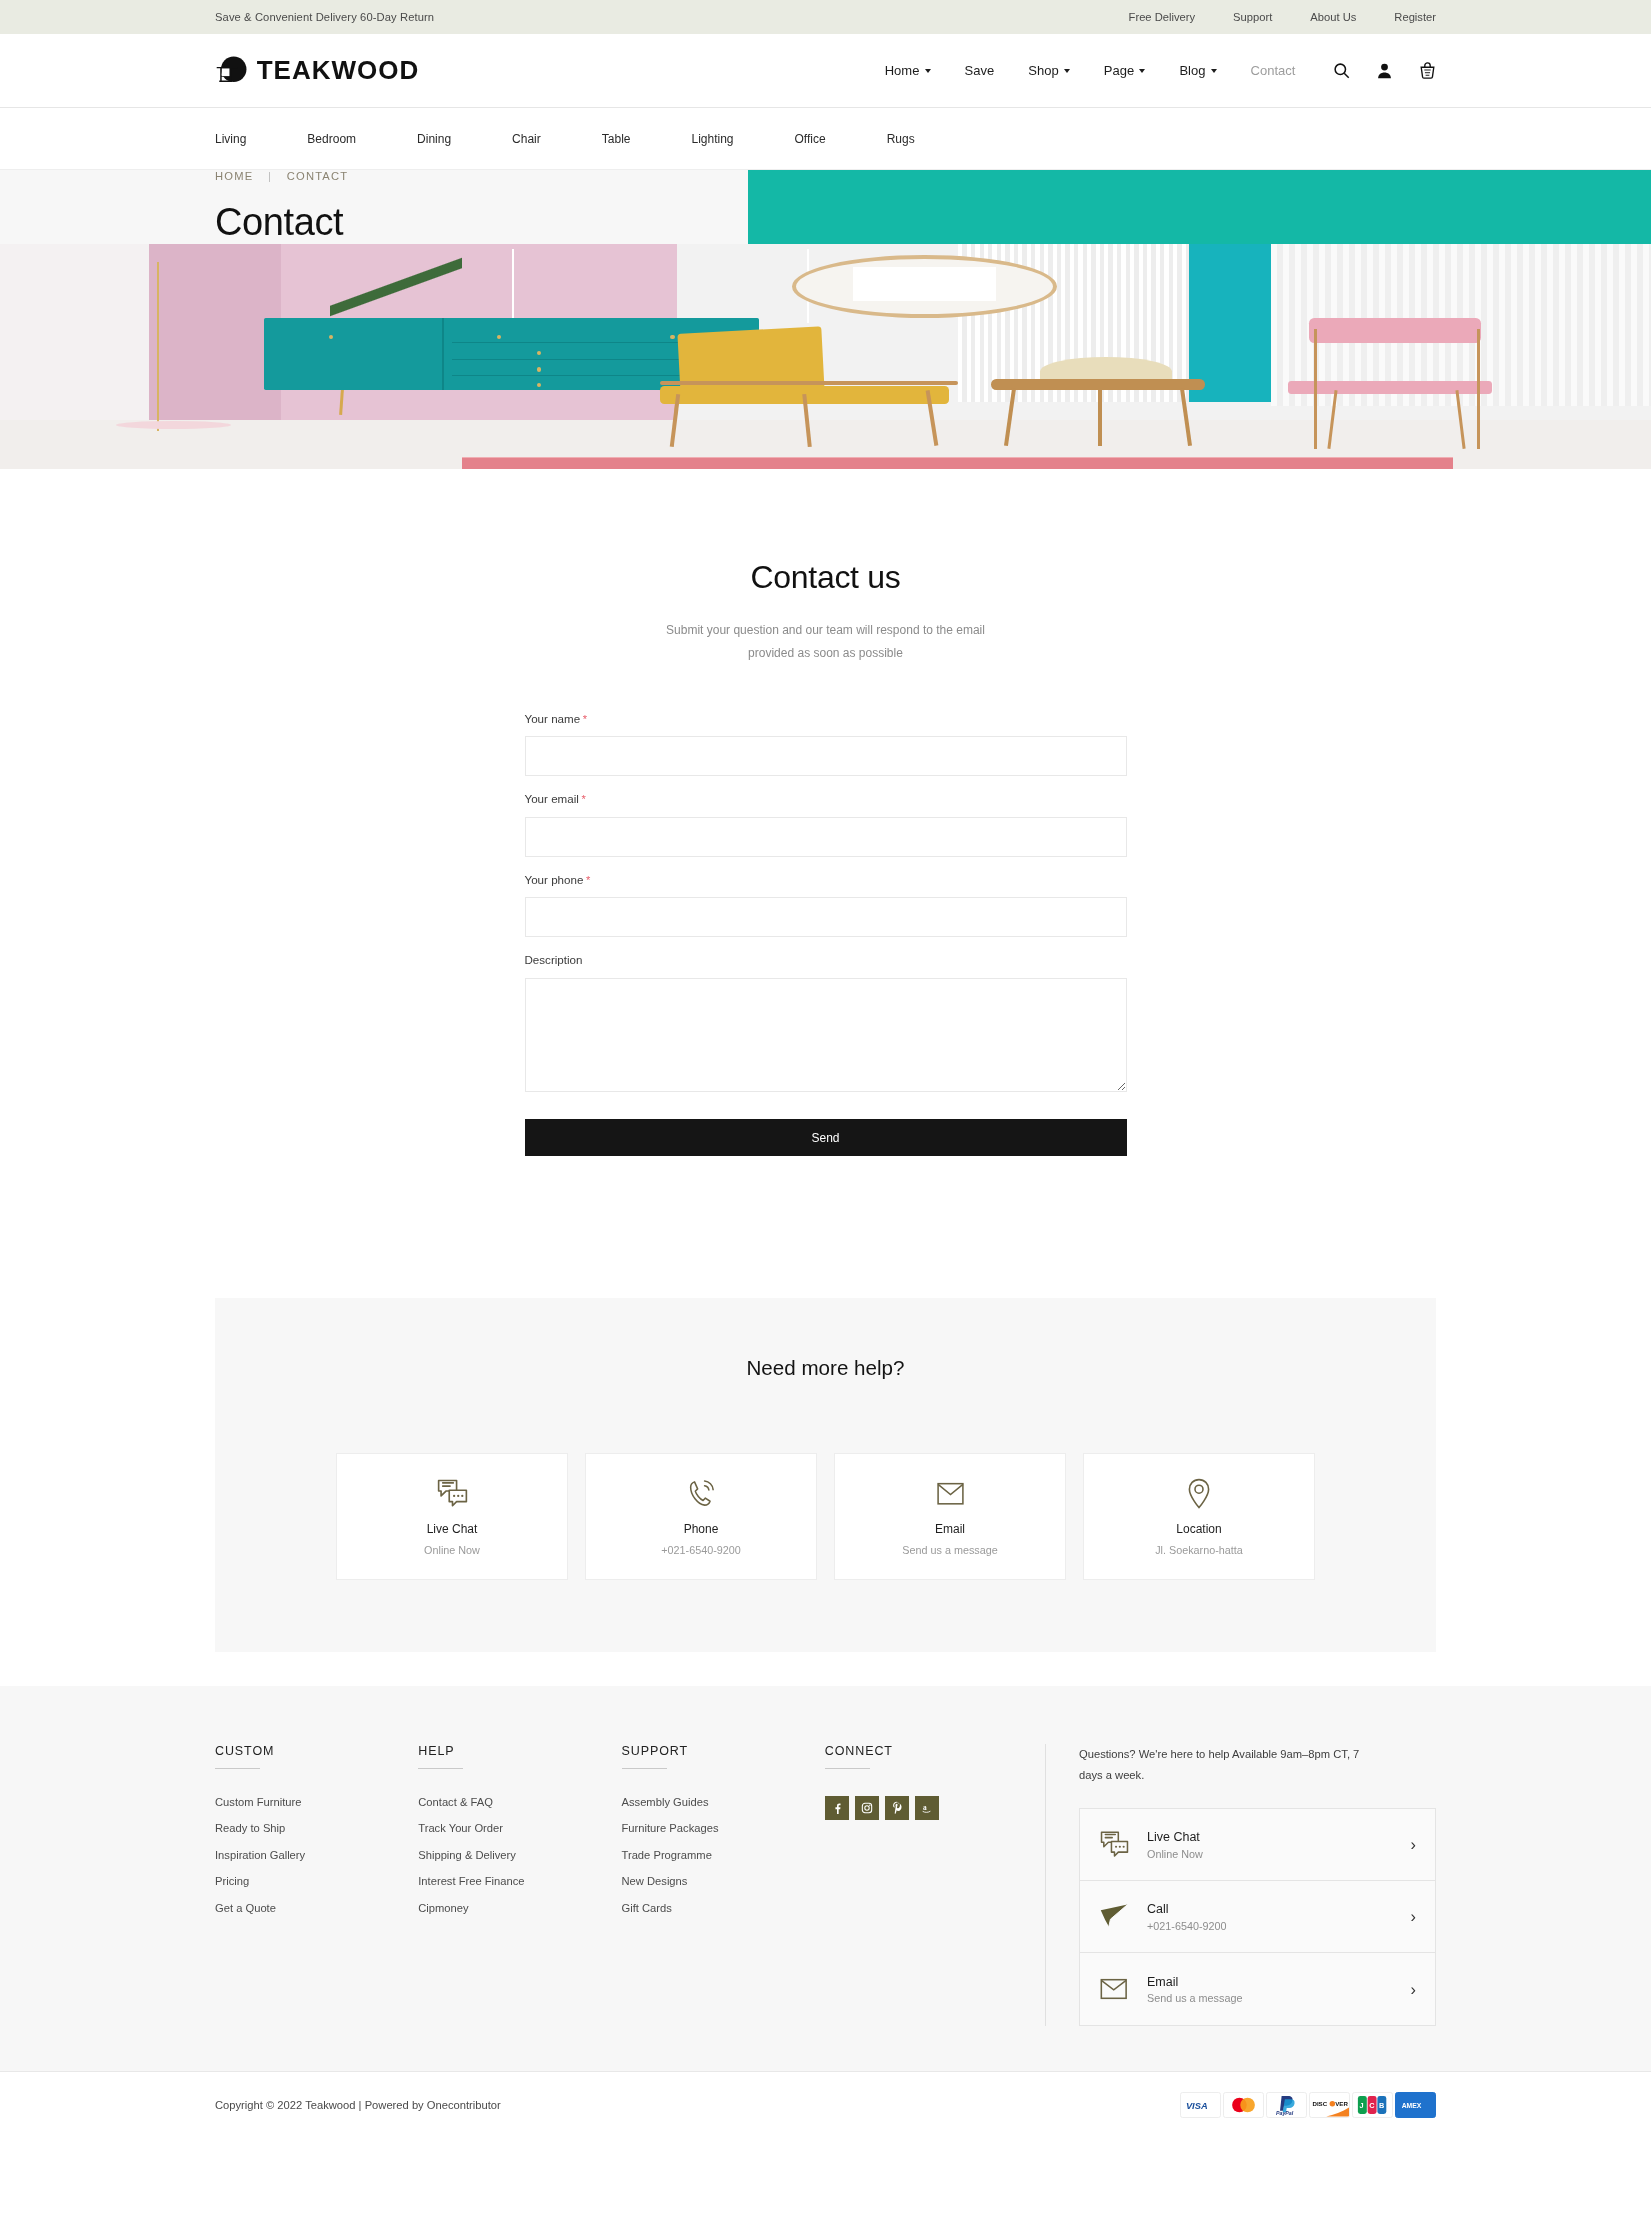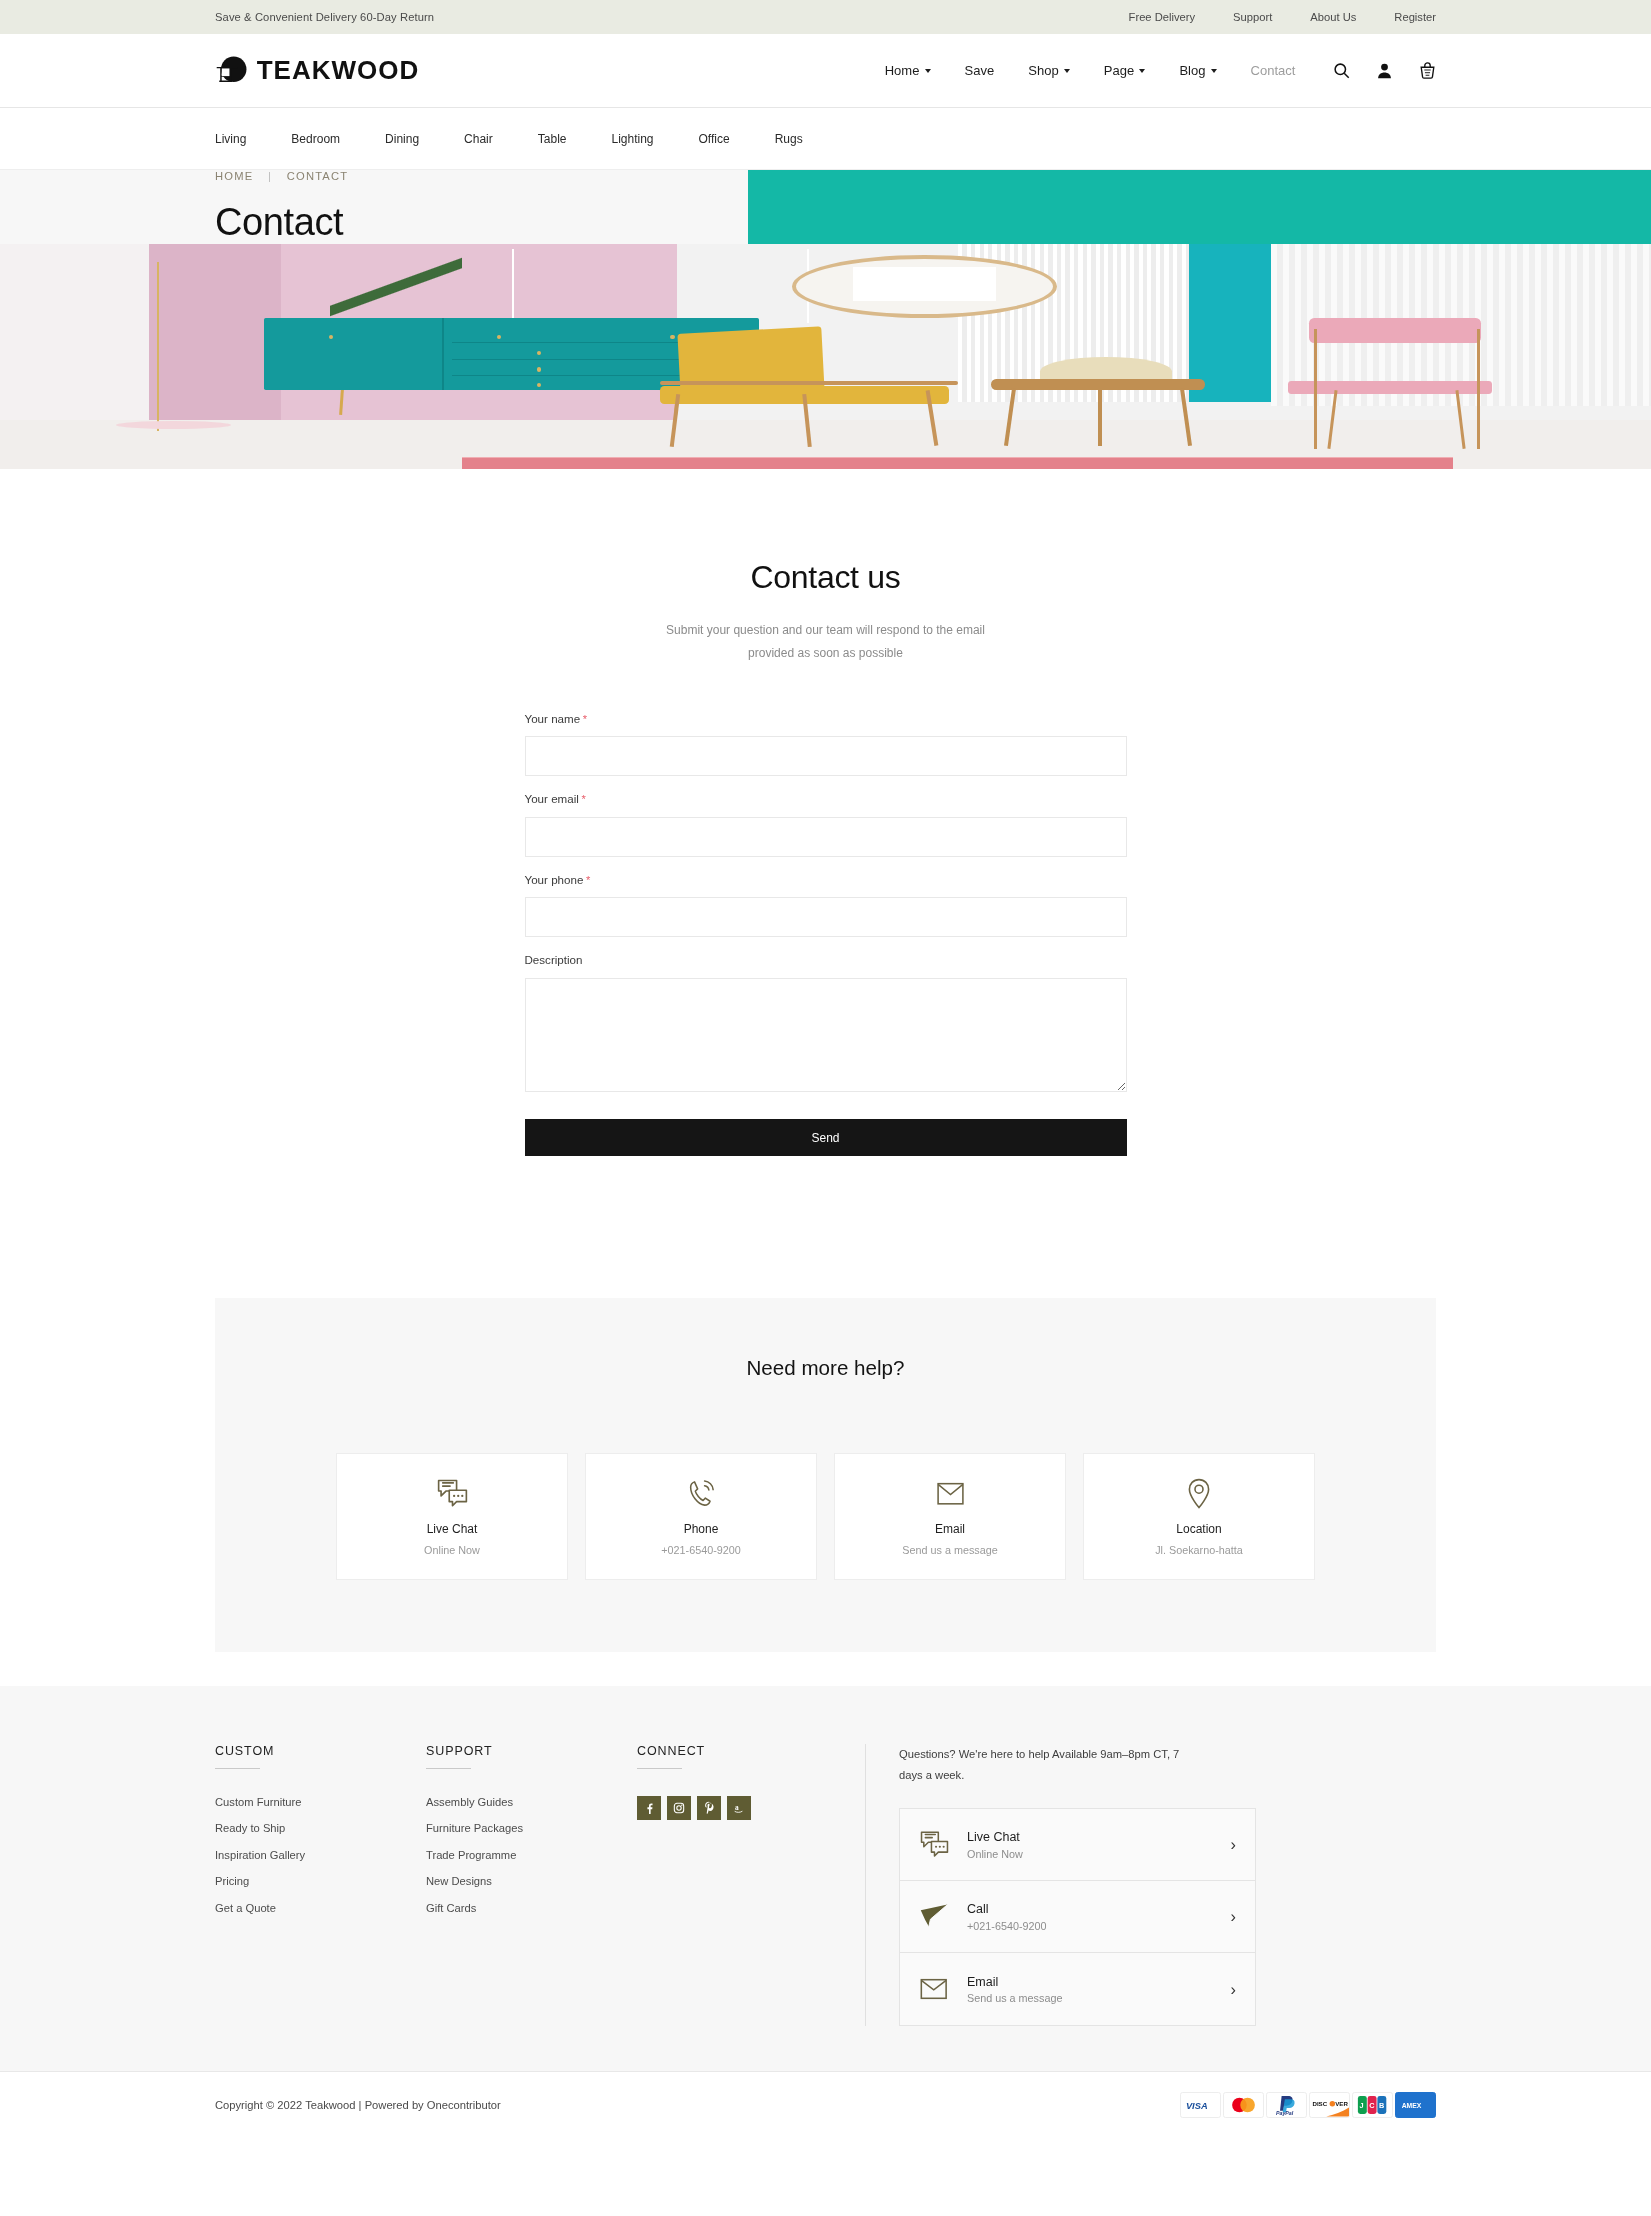--- a/index.html
+++ b/index.html
@@ -53,21 +53,21 @@
     border-top:4.3px solid #1d1d1d;margin-top:1.7px;}
   .navicons{display:flex;align-items:center;gap:26px;margin-left:20.6px;}
   .navicons .ico{width:17px;height:17px;display:block;}
 
   
   .catnav{
     height:62px;background:#fff;display:flex;align-items:center;
     padding:0 215px;border-bottom:0.9px solid #eeeeee;gap:0;
   }
   .catnav a{
-    font-size:12px;color:#2b2b2b;text-decoration:none;margin-right:45px;
+    font-size:12px;color:#2b2b2b;text-decoration:none;margin-right:61px;
   }
 
   
   .hero{height:299px;position:relative;background:#14b8a6;display:flex;flex-direction:column;}
   .hero .left{
     width:748px;background:#f7f7f7;display:flex;flex-direction:column;
     justify-content:center;padding-left:215px;
   }
   .crumb{font-size:11.2px;letter-spacing:1.2px;color:#8a8371;margin-bottom:19px;}
   .crumb .sep{margin:0 10.3px;color:#bdbdbd;}
@@ -449,20 +449,29 @@
     <div class="fcol">
       <h4>CUSTOM</h4>
       <div class="rule"></div>
       <a href="#">Custom Furniture</a>
       <a href="#">Ready to Ship</a>
       <a href="#">Inspiration Gallery</a>
       <a href="#">Pricing</a>
       <a href="#">Get a Quote</a>
     </div>
 
+    <div class="fcol">
+      <h4>HELP</h4>
+      <div class="rule"></div>
+      <a href="#">Contact &amp; FAQ</a>
+      <a href="#">Track Your Order</a>
+      <a href="#">Shipping &amp; Delivery</a>
+      <a href="#">Interest Free Finance</a>
+      <a href="#">Cipmoney</a>
+    </div>
 
     <div class="fcol">
       <h4>SUPPORT</h4>
       <div class="rule"></div>
       <a href="#">Assembly Guides</a>
       <a href="#">Furniture Packages</a>
       <a href="#">Trade Programme</a>
       <a href="#">New Designs</a>
       <a href="#">Gift Cards</a>
     </div>

